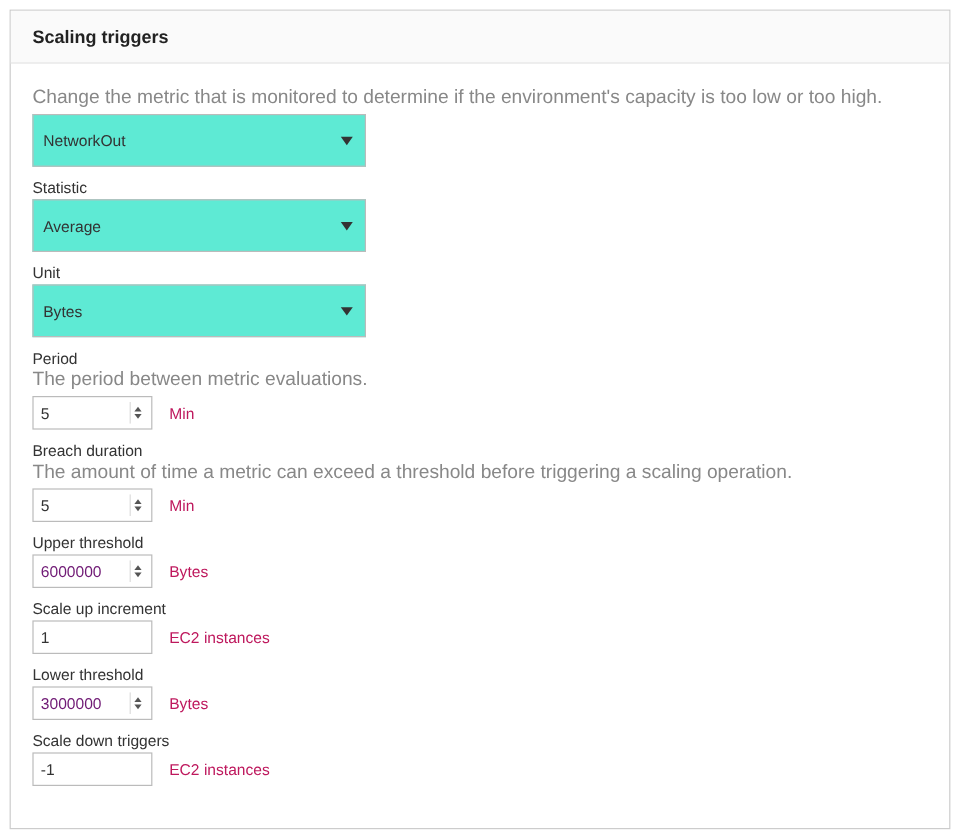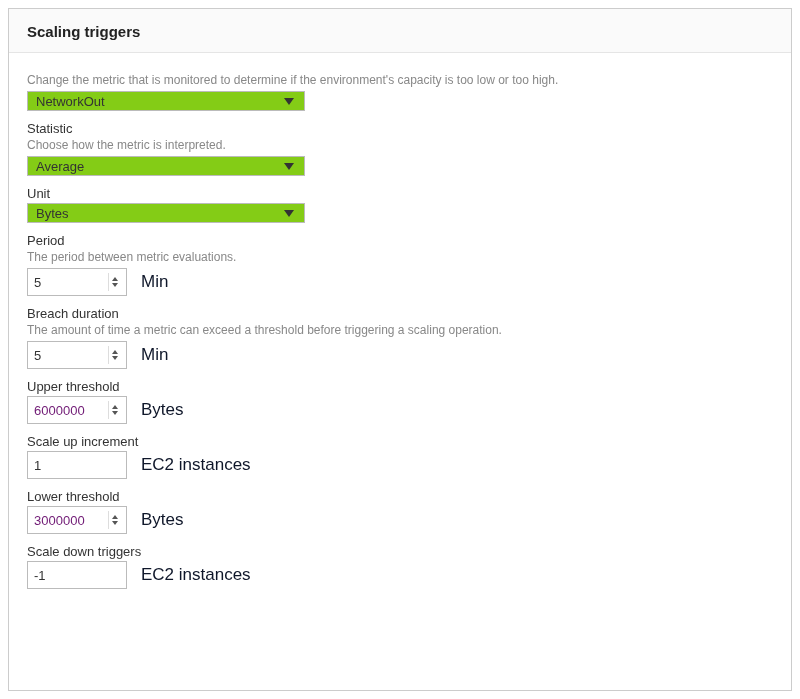--- a/index.html
+++ b/index.html
@@ -32,30 +32,30 @@
   }
   .field {
     margin-top: 10px;
   }
   .field-label {
     font-size: 13px;
     color: #333;
     margin-bottom: 2px;
   }
   .field-help {
-    font-size: 12px;
+    font-size: 16px;
     color: #888;
     margin-bottom: 4px;
   }
   .select-wrap {
     position: relative;
     width: 278px;
-    height: 20px;
+    height: 44px;
     border: 1px solid #bbb;
-    background: #84cc16;
+    background: #5eead4;
     display: flex;
     align-items: center;
     padding: 0 8px;
     cursor: pointer;
   }
   .select-value {
     flex: 1;
     font-size: 13px;
     color: #333;
   }
@@ -103,22 +103,22 @@
   }
   .spin-up, .spin-down {
     width: 0; height: 0;
     border-left: 3px solid transparent;
     border-right: 3px solid transparent;
     cursor: pointer;
   }
   .spin-up { border-bottom: 4px solid #555; }
   .spin-down { border-top: 4px solid #555; }
   .unit-label {
-    font-size: 17px;
-    color: #0f172a;
+    font-size: 13px;
+    color: #be185d;
   }
 </style>
 </head>
 <body>
 
 <div class="panel">
   <div class="panel-header">
     <div class="panel-title">Scaling triggers</div>
   </div>
   <div class="panel-body">
@@ -126,21 +126,20 @@
     <div class="field">
       <div class="field-help">Change the metric that is monitored to determine if the environment's capacity is too low or too high.</div>
       <div class="select-wrap">
         <span class="select-value">NetworkOut</span>
         <span class="select-caret"></span>
       </div>
     </div>
 
     <div class="field">
       <div class="field-label">Statistic</div>
-      <div class="field-help">Choose how the metric is interpreted.</div>
       <div class="select-wrap">
         <span class="select-value">Average</span>
         <span class="select-caret"></span>
       </div>
     </div>
 
     <div class="field">
       <div class="field-label">Unit</div>
       <div class="select-wrap">
         <span class="select-value">Bytes</span>

